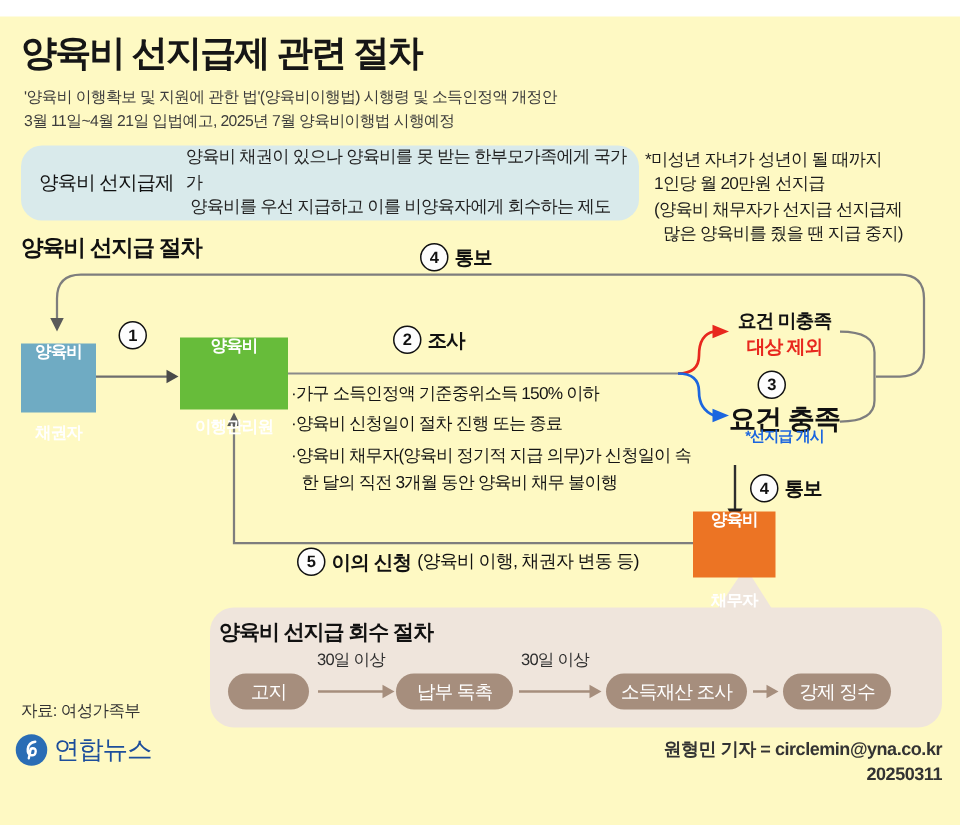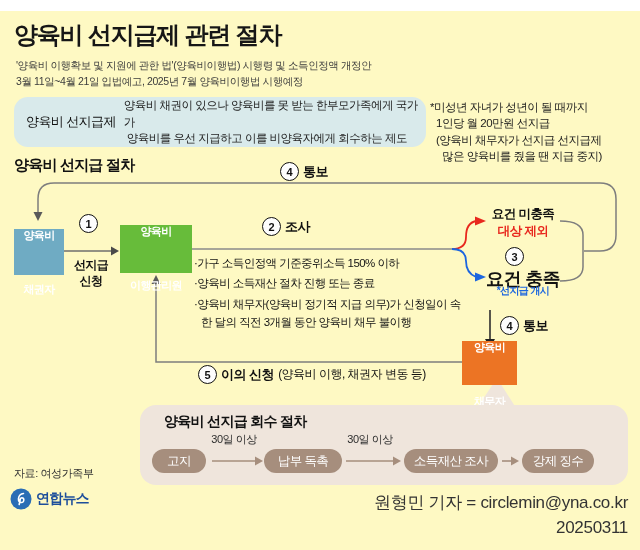--- a/index.html
+++ b/index.html
@@ -43,31 +43,31 @@
   .lbl-fail-res{left:465px;top:212px;font-size:12.5px;font-weight:800;color:#e8281e;}
   .lbl-c3{left:505px;top:236px;}
   .lbl-pass{left:465px;top:256px;font-size:18px;font-weight:700;}
   .lbl-pass-res{left:465px;top:273px;font-size:10px;font-weight:800;color:#1c66df;}
   .lbl-step4-top{left:280px;top:151px;}
   .lbl-step4-down{left:500px;top:305px;}
   .lbl-step5{left:198px;top:354px;display:inline-flex;align-items:center;gap:4px;font-size:12px;letter-spacing:-0.5px;}
   .lbl-step5 .b{font-weight:800;font-size:13px;}
   
   .recovery-box{left:140px;top:394px;width:488px;height:80px;background:#efe5dc;border-radius:16px;}
-  .recovery-title{left:24px;top:8px;font-size:14px;font-weight:800;letter-spacing:-0.7px;}
+  .recovery-title{left:6px;top:8px;font-size:14px;font-weight:800;letter-spacing:-0.7px;}
   .pill{position:absolute;top:44px;height:24px;background:#a68e7d;border-radius:13px;color:#fff;
         font-size:12.5px;font-weight:400;display:flex;align-items:center;justify-content:center;letter-spacing:-0.6px;}
   .p1{left:12px;width:54px;} .p2{left:124px;width:78px;} .p3{left:264px;width:94px;} .p4{left:382px;width:72px;}
   .ivl{position:absolute;top:27px;width:70px;text-align:center;font-size:11px;color:#2e2e2e;letter-spacing:-0.5px;}
   .ivl1{left:59px;} .ivl2{left:195px;}
   
   .src{left:14px;top:455px;font-size:11px;color:#333;letter-spacing:-0.4px;}
   .logo{left:10px;top:477px;display:flex;align-items:center;gap:4px;}
-  .logo-text{font-size:14px;font-weight:700;color:#1d4e9b;letter-spacing:-0.8px;}
-  .credit{right:12px;top:480px;text-align:right;font-size:17px;color:#333;line-height:1.45;letter-spacing:-0.3px;}
+  .logo-text{font-size:17px;font-weight:400;color:#1d4e9b;letter-spacing:-0.8px;}
+  .credit{right:12px;top:480px;text-align:right;font-size:12px;color:#333;line-height:1.45;letter-spacing:-0.3px;font-weight:bold;}
   .layer1{left:0;top:0;z-index:1;}
   .z2{z-index:2;}
 </style>
 </head>
 <body>
 
 <div class="stage">
 
   <svg class="abs layer1" width="640" height="550" viewBox="0 0 640 550">
 
@@ -123,38 +123,34 @@
     <span class="cnum">4</span>
     <span>통보</span>
   </div>
 
   <div class="abs fbox box-creditor z2">
     <span>양육비</span>
     <span>채권자</span>
   </div>
 
   <span class="abs cnum lbl-step1-num z2">1</span>
-  <div class="abs lbl-step1 z2">
-    <div>선지급</div>
-    <div>신청</div>
-  </div>
 
   <div class="abs fbox box-agency z2">
     <span>양육비</span>
     <span>이행관리원</span>
   </div>
 
   <div class="abs steplbl lbl-step2 z2">
     <span class="cnum">2</span>
     <span>조사</span>
   </div>
 
   <div class="abs criteria z2">
     <div>·가구 소득인정액 기준중위소득 150% 이하</div>
-    <div>·양육비 소득재산 절차 진행 또는 종료</div>
+    <div>·양육비 신청일이 절차 진행 또는 종료</div>
     <div>·양육비 채무자(양육비 정기적 지급 의무)가 신청일이 속한 달의 직전 3개월 동안 양육비 채무 불이행</div>
   </div>
 
   <div class="abs out-wrap lbl-fail z2">요건 미충족</div>
   <div class="abs out-wrap lbl-fail-res z2">대상 제외</div>
   <span class="abs cnum lbl-c3 z2">3</span>
   <div class="abs out-wrap lbl-pass z2">요건 충족</div>
   <div class="abs out-wrap lbl-pass-res z2">*선지급 개시</div>
 
   <div class="abs steplbl lbl-step4-down z2">

